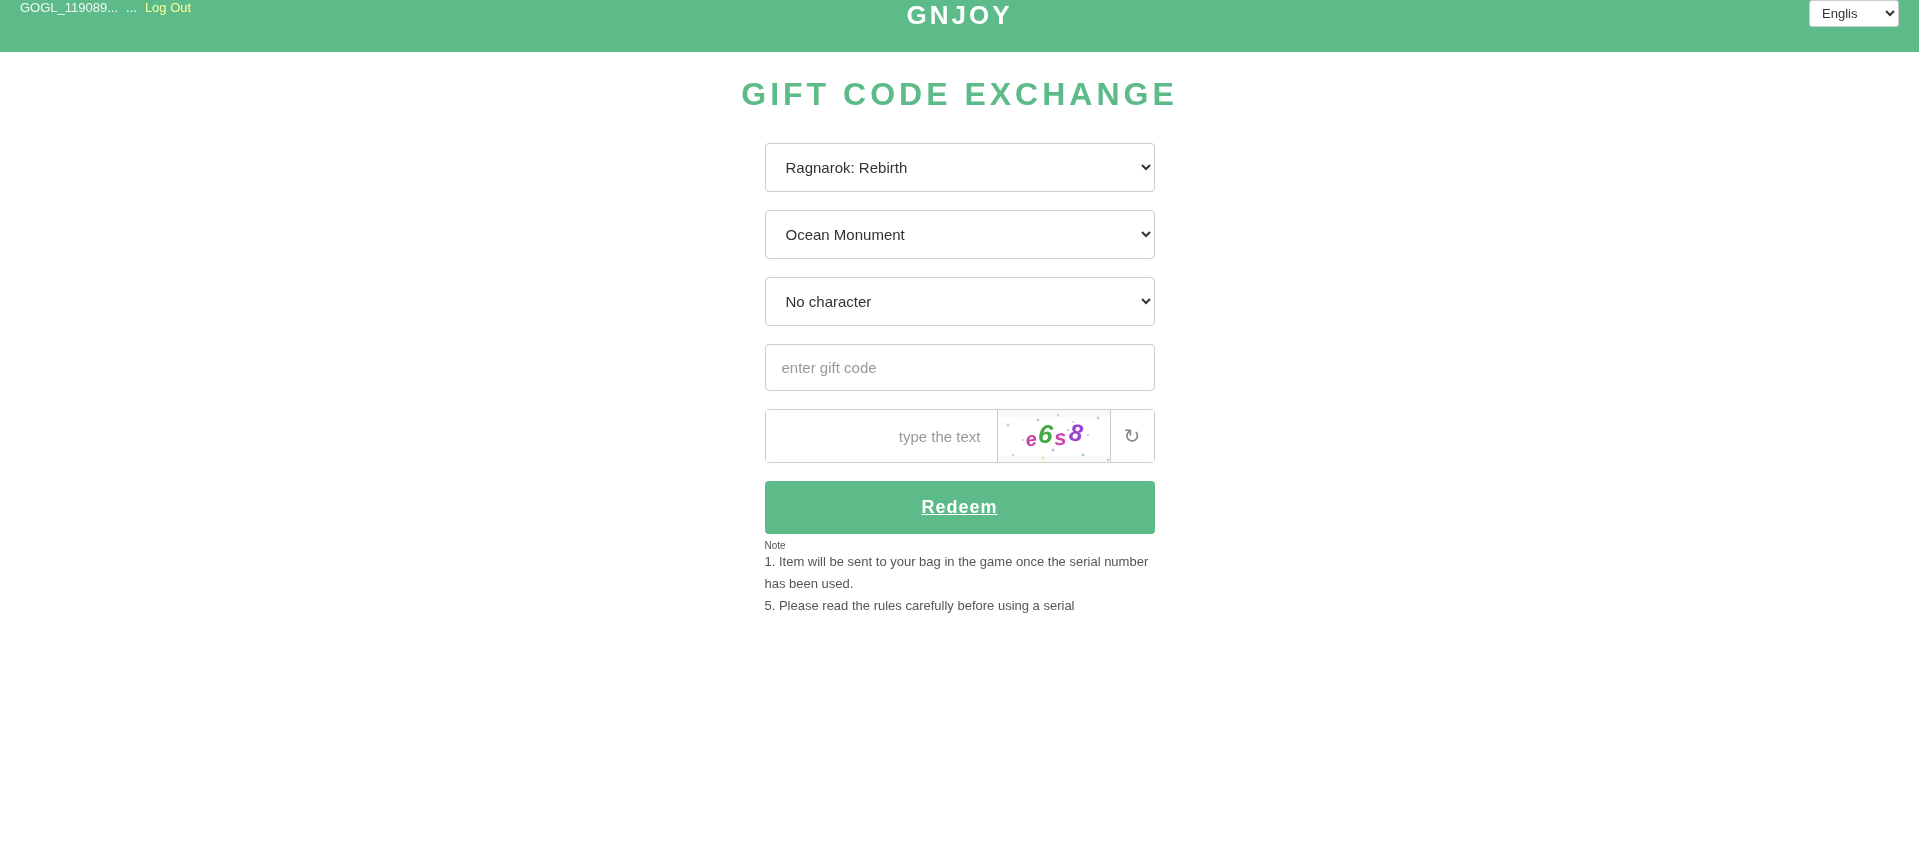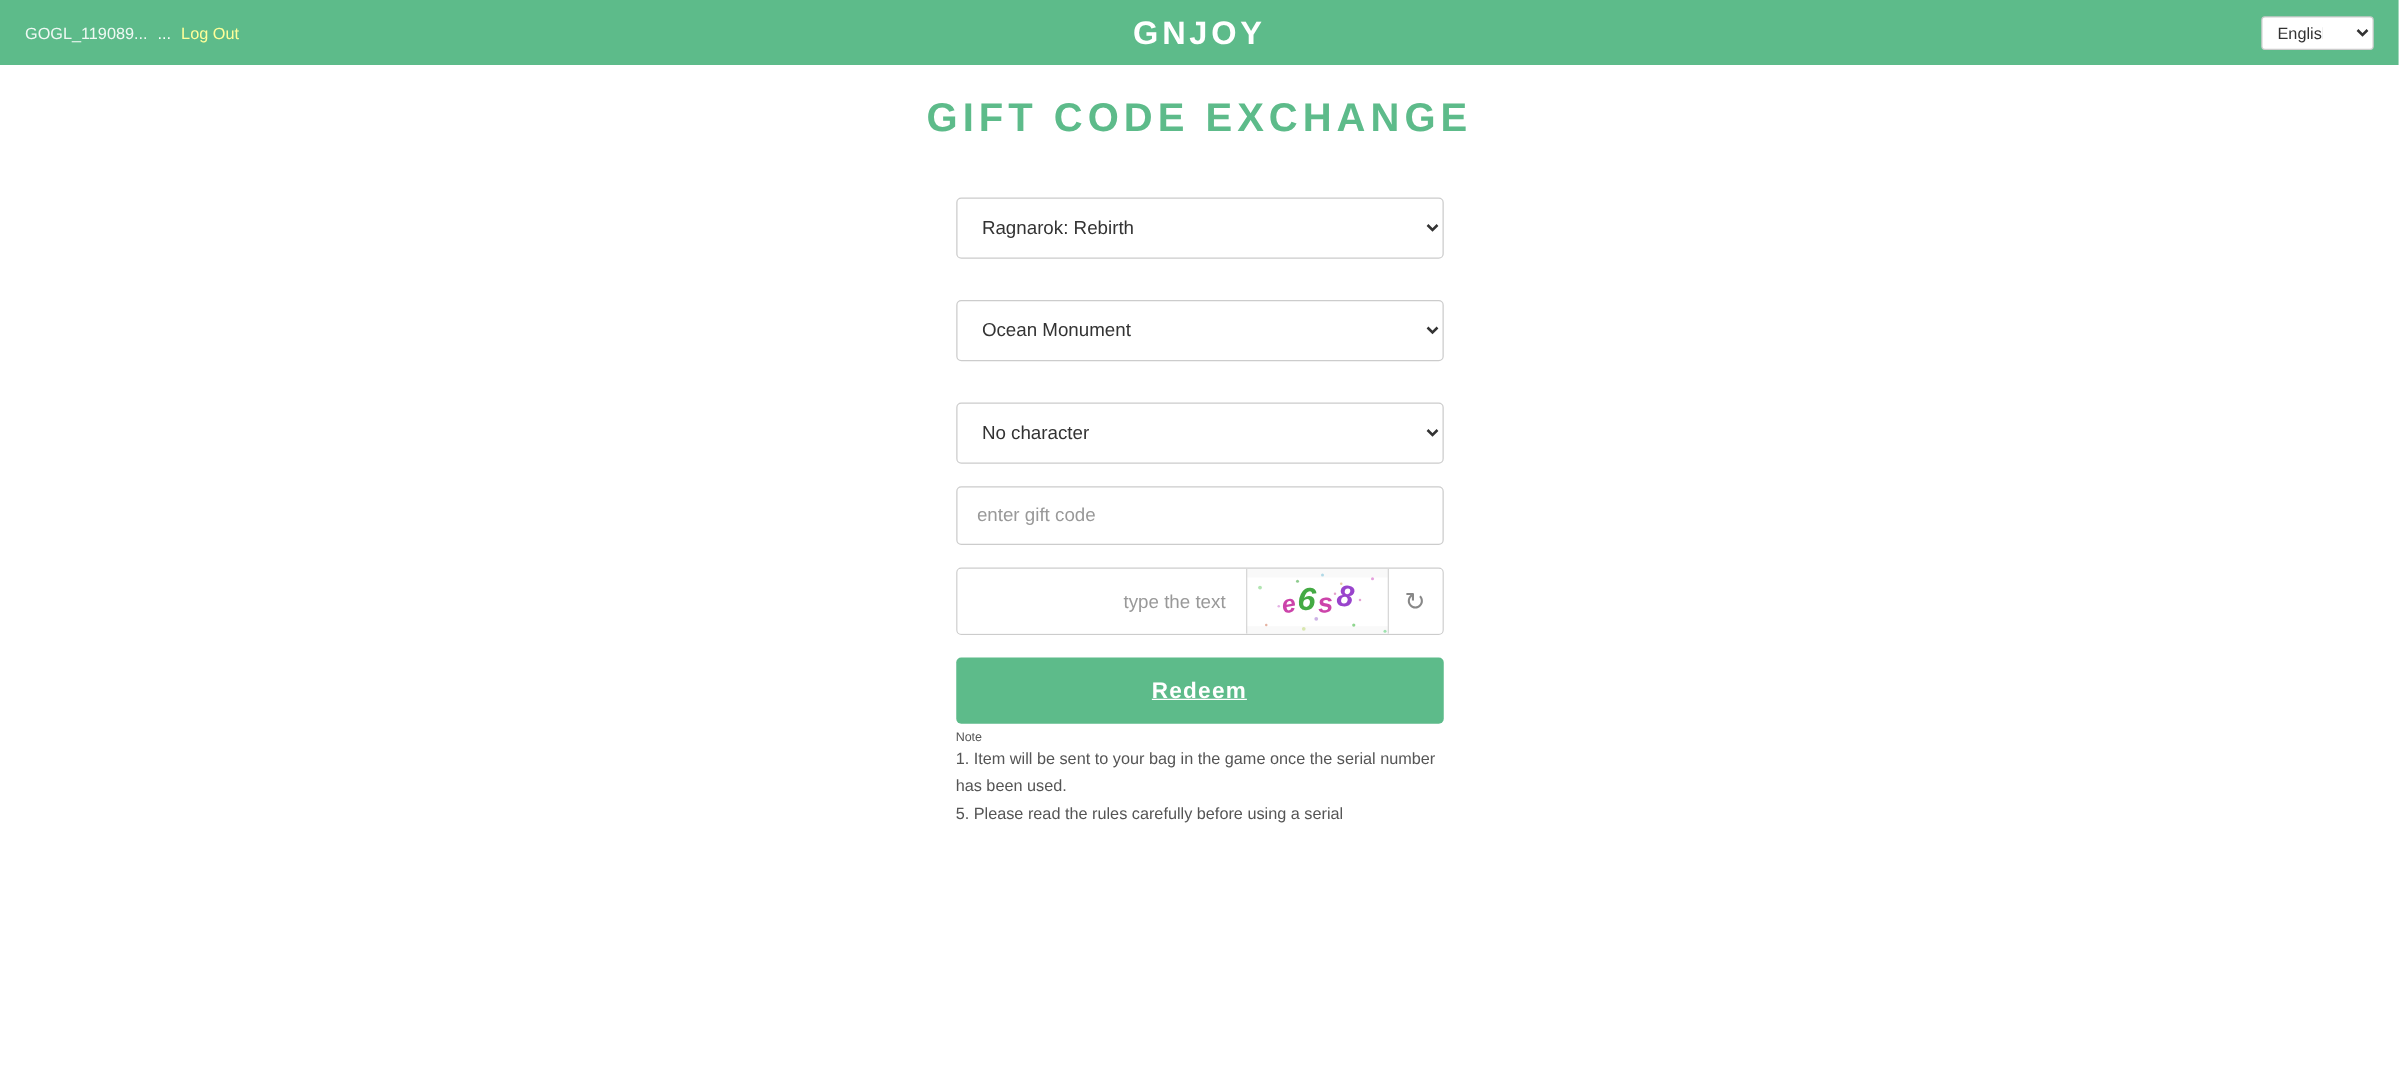--- a/index.html
+++ b/index.html
@@ -13,21 +13,20 @@
       background: #ffffff;
       min-height: 868px;
       width: 1919px;
     }
 
     
     .header {
       background: #5dbb8a;
       height: 52px;
       display: flex;
-      align-items: center;
       justify-content: center;
       position: relative;
       width: 100%;
     }
 
     .header-logo {
       color: #ffffff;
       font-size: 26px;
       font-weight: bold;
       letter-spacing: 3px;
@@ -100,21 +99,20 @@
       width: 100%;
       padding: 14px 16px;
       border: 1px solid #cccccc;
       border-radius: 4px;
       font-size: 15px;
       color: #333333;
       background: #ffffff;
       appearance: auto;
       cursor: pointer;
       outline: none;
-      margin-top: 15px;
     }
 
     
     .form-input {
       width: 100%;
       padding: 14px 16px;
       border: 1px solid #cccccc;
       border-radius: 4px;
       font-size: 15px;
       color: #999999;

